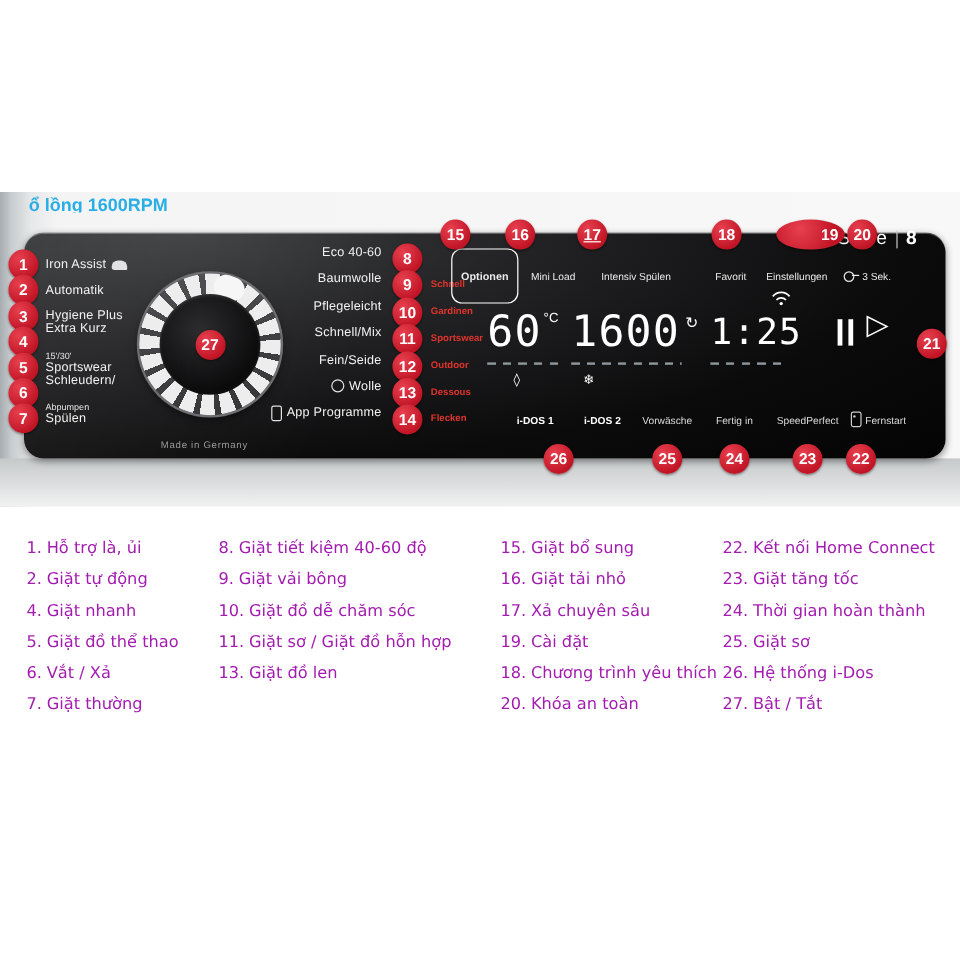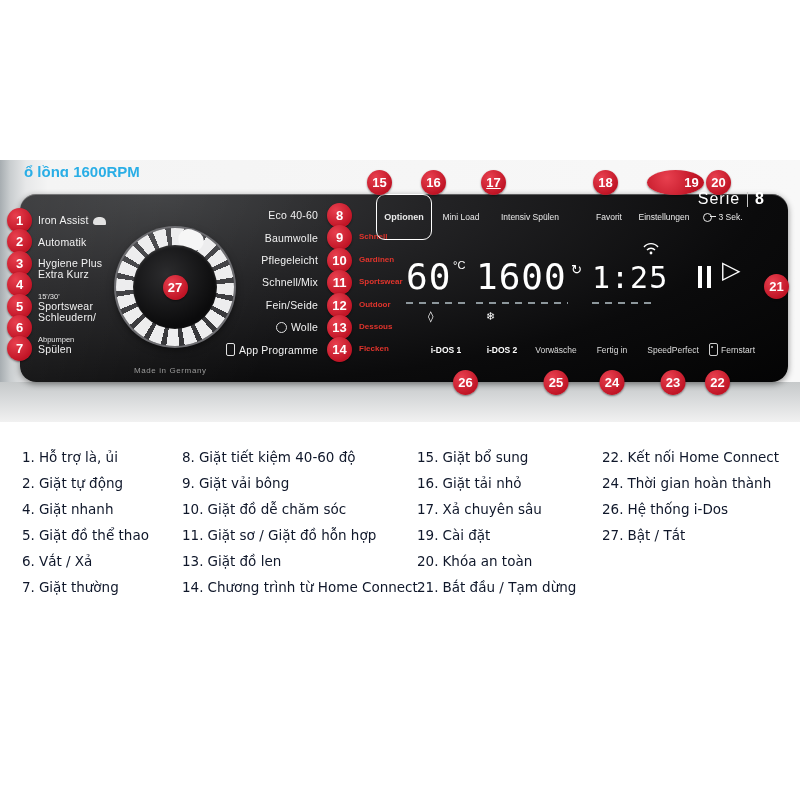--- a/index.html
+++ b/index.html
@@ -23,21 +23,21 @@
     background:radial-gradient(circle at 35% 30%,#e8404f,#c01425 72%);
     color:#fff;font-size:13px;font-weight:bold;display:flex;align-items:center;justify-content:center;
     box-shadow:0 1px 2px rgba(0,0,0,.45);}
   .c21{left:764px;top:114px;}
 
   
   .left-programs{position:absolute;left:38px;top:50px;width:110px;z-index:2;color:#f2f2f2;}
   .left-programs .prog{position:relative;height:21.4px;display:flex;align-items:center;white-space:nowrap;}
   .left-programs .callout{left:-31px;top:-2px;}
   .right-programs{position:absolute;left:226px;top:44px;width:92px;z-index:2;color:#f2f2f2;}
-  .right-programs .prog{position:relative;height:22.4px;display:flex;align-items:center;justify-content:flex-end;white-space:nowrap;}
+  .right-programs .prog{position:relative;height:22.4px;display:flex;justify-content:flex-end;white-space:nowrap;}
   .right-programs .callout{left:calc(100% + 9px);top:-1px;}
   .prog .main{font-size:10.5px;letter-spacing:.2px;}
   .plabel{display:flex;flex-direction:column;justify-content:flex-end;line-height:11px;}
   .plabel .sub{font-size:7.5px;line-height:9px;color:#e6e6e6;margin-top:12px;}
   .red-extra{position:absolute;left:calc(100% + 41px);top:6px;font-size:8px;font-weight:bold;color:#e0342c;white-space:nowrap;}
 
   
   .dial{position:absolute;left:116px;top:68px;width:118px;height:118px;border-radius:50%;z-index:2;
     background:repeating-conic-gradient(from -4deg,#ededee 0deg 12.5deg,rgba(130,130,136,.28) 12.5deg 18deg);
     box-shadow:0 0 0 2px #6e6e72,0 3px 8px rgba(0,0,0,.6);}
@@ -48,21 +48,21 @@
   .dial .callout{left:46.5px;top:46.5px;}
 
   
   .brand{position:absolute;left:652px;top:30px;width:112px;z-index:3;color:#fff;font-size:16px;
     display:flex;align-items:center;justify-content:flex-end;gap:7px;}
   .brand .serie{font-weight:400;letter-spacing:1px;}
   .brand .bar{width:1px;height:15px;background:#c9c9c9;}
   .brand .eight{font-weight:bold;}
 
   
-  .top-controls .ctl{position:absolute;top:49px;height:16px;z-index:3;color:#eaeaea;font-size:8.5px;
+  .top-controls .ctl{position:absolute;top:62px;height:16px;z-index:3;color:#eaeaea;font-size:8.5px;
     display:flex;align-items:center;justify-content:center;cursor:pointer;}
   .top-controls .i0{left:376px;width:56px;} .top-controls .i1{left:436px;width:50px;}
   .top-controls .i2{left:492px;width:76px;} .top-controls .i3{left:588px;width:42px;}
   .top-controls .i4{left:634px;width:60px;} .top-controls .i5{left:700px;width:46px;}
   .top-controls .i0 .lbl{border:1.2px solid #fff;border-radius:9px;padding:17px 7px;font-weight:bold;font-size:9px;}
   .top-controls .callout{top:-39px;}
   .top-controls .i0 .callout{left:-9px;} .top-controls .i1 .callout{left:-15px;}
   .top-controls .i2 .callout{left:-11px;text-decoration:underline;} .top-controls .i3 .callout{left:5px;}
   .top-controls .i4 .callout{left:13px;padding-left:32px;} .top-controls .i5 .callout{left:6px;}
 
@@ -101,21 +101,21 @@
   .app-icon{width:7px;height:11px;border:1px solid #e2e2e2;border-radius:2px;margin-right:4px;}
   .remote-icon{position:relative;width:7px;height:11px;border:1px solid #cfcfcf;border-radius:2px;margin-right:3px;}
   .remote-icon::after{content:"";position:absolute;left:1.5px;top:1.5px;width:2px;height:2px;background:#cfcfcf;border-radius:50%;}
   .key-lock-icon{position:relative;width:7px;height:7px;border:1.5px solid #eaeaea;border-radius:50%;margin-right:6px;}
   .key-lock-icon::after{content:"";position:absolute;left:6px;top:2px;width:6px;height:1.5px;background:#eaeaea;}
 
   
   .legend{display:grid;grid-template-columns:160px 235px 185px 1fr;padding:22px 0 0 22px;
     font-family:"DejaVu Sans",sans-serif;}
   .legend .col{display:flex;flex-direction:column;}
-  .litem{line-height:26px;font-size:13.5px;color:#0f172a;white-space:nowrap;}
+  .litem{line-height:26px;font-size:13.5px;color:#a21caf;white-space:nowrap;}
   .litem .lnum{margin-right:4px;}
 </style>
 </head>
 <body>
 
 <div class="machine">
   <div class="panel"></div>
 
   <div class="partial-title">ổ lồng 1600RPM</div>
 
@@ -396,62 +396,65 @@
 
       <div class="litem i3">
         <span class="lnum">11.</span><span>Giặt sơ / Giặt đồ hỗn hợp</span>
       </div>
 
 
       <div class="litem i5">
         <span class="lnum">13.</span><span>Giặt đồ len</span>
       </div>
 
-      <div class="litem i6">
-        <span class="lnum">14.</span><span>Chương trình từ Home Connect</span>
-      </div>
     </div>
   <div class="col">
 
       <div class="litem i0">
         <span class="lnum">15.</span><span>Giặt bổ sung</span>
       </div>
 
       <div class="litem i1">
         <span class="lnum">16.</span><span>Giặt tải nhỏ</span>
       </div>
 
       <div class="litem i2">
         <span class="lnum">17.</span><span>Xả chuyên sâu</span>
       </div>
 
       <div class="litem i3">
         <span class="lnum">19.</span><span>Cài đặt</span>
       </div>
 
+      <div class="litem i4">
+        <span class="lnum">18.</span><span>Chương trình yêu thích</span>
+      </div>
 
       <div class="litem i5">
         <span class="lnum">20.</span><span>Khóa an toàn</span>
       </div>
 
-      <div class="litem i6">
-        <span class="lnum">21.</span><span>Bắt đầu / Tạm dừng</span>
-      </div>
     </div>
   <div class="col">
 
       <div class="litem i0">
         <span class="lnum">22.</span><span>Kết nối Home Connect</span>
       </div>
 
+      <div class="litem i1">
+        <span class="lnum">23.</span><span>Giặt tăng tốc</span>
+      </div>
 
       <div class="litem i2">
         <span class="lnum">24.</span><span>Thời gian hoàn thành</span>
       </div>
 
+      <div class="litem i3">
+        <span class="lnum">25.</span><span>Giặt sơ</span>
+      </div>
 
       <div class="litem i4">
         <span class="lnum">26.</span><span>Hệ thống i-Dos</span>
       </div>
 
       <div class="litem i5">
         <span class="lnum">27.</span><span>Bật / Tắt</span>
       </div>
     </div>
 </div>

